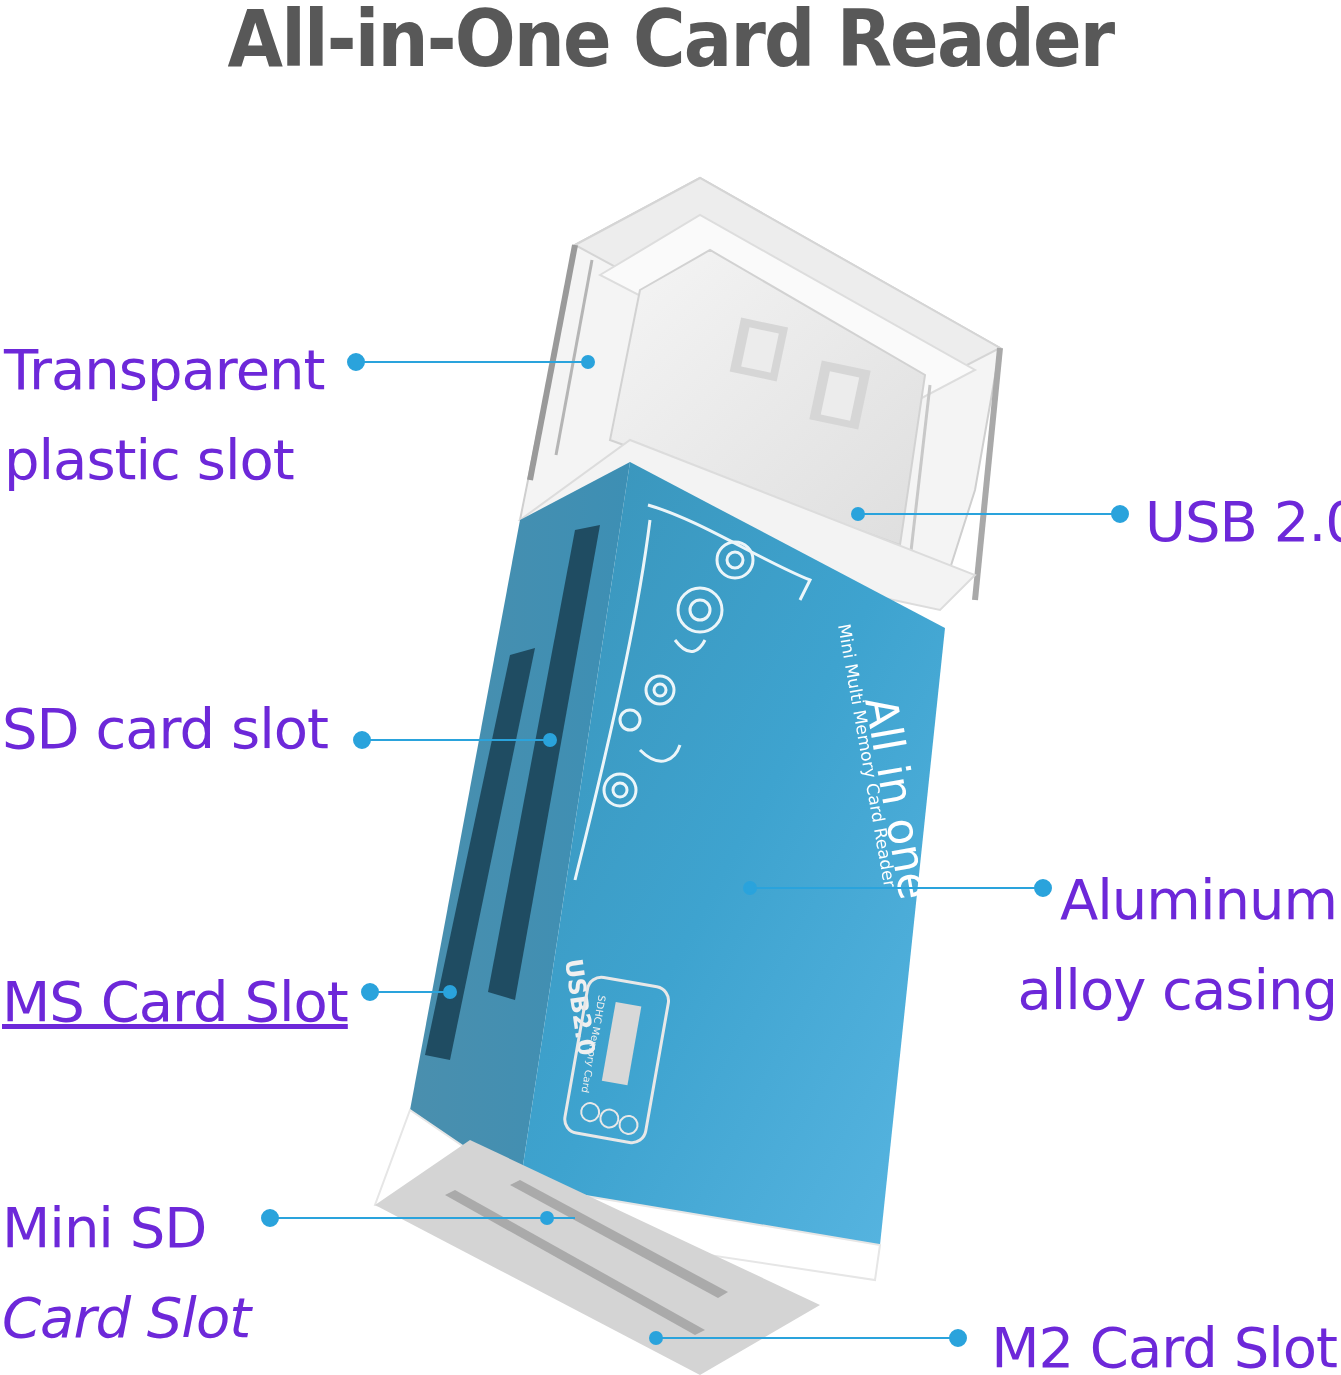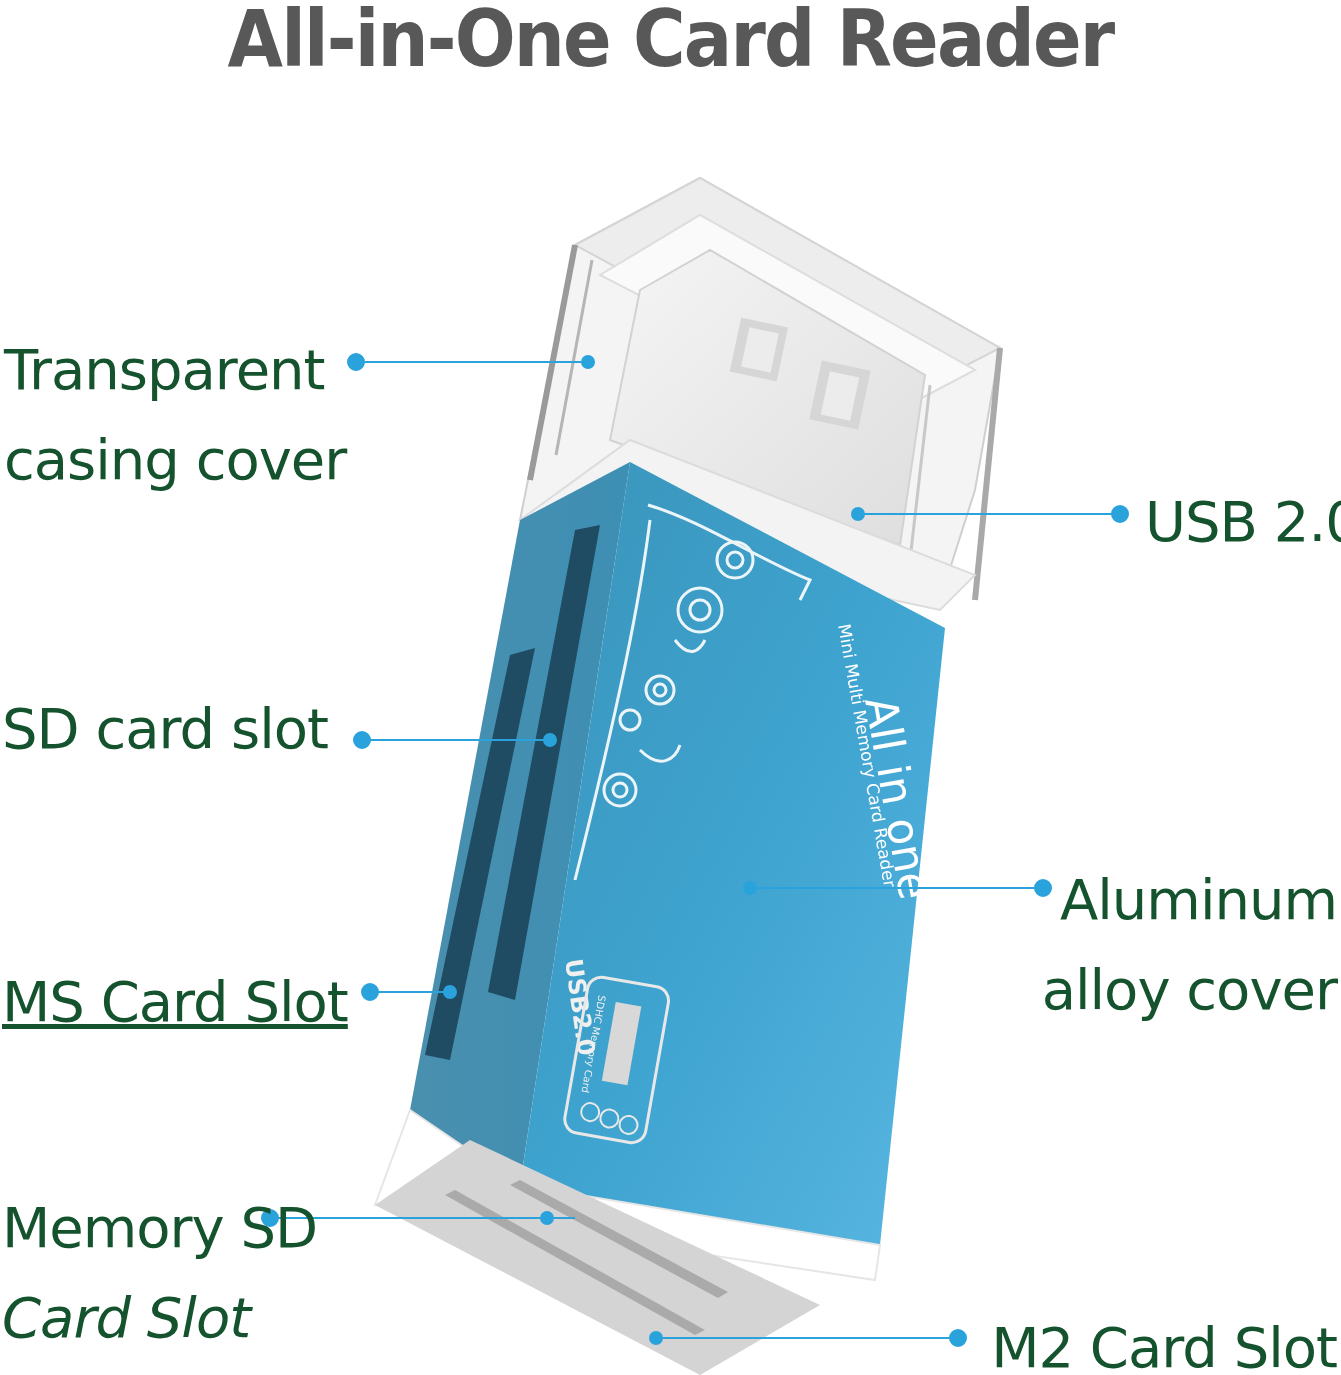--- a/index.html
+++ b/index.html
@@ -1,18 +1,18 @@
 <!DOCTYPE html>
 <html><head>
 <meta charset="utf-8">
 <style>
   html,body{margin:0;padding:0;background:#ffffff;}
   body{width:1341px;height:1375px;position:relative;overflow:hidden;font-family:"DejaVu Sans","Liberation Sans",sans-serif;color:#555555;}
   .title{position:absolute;left:0;top:-6px;width:1341px;text-align:center;font-family:"DejaVu Sans",sans-serif;font-weight:bold;font-size:78px;letter-spacing:-2px;color:#585858;transform:scaleX(0.92);}
-  .lbl{position:absolute;font-size:56px;line-height:90px;color:#14532d;white-space:nowrap;letter-spacing:-1px;}
+  .lbl{position:absolute;font-size:56px;line-height:90px;color:#6d28d9;white-space:nowrap;letter-spacing:-1px;}
   .lbl.right{}
   svg.product{position:absolute;left:0;top:0;}
 </style>
 </head>
 <body>
 
 <div class="title">All-in-One Card Reader</div>
 
 <svg class="product" width="1341" height="1375" viewBox="0 0 1341 1375">
   <defs>
@@ -113,27 +113,27 @@
     <line x1="270" y1="1218" x2="575" y2="1218"></line>
       <circle cx="270" cy="1218" r="8"></circle>
       <circle cx="547" cy="1218" r="6"></circle>
     <line x1="656" y1="1338" x2="958" y2="1338"></line>
       <circle cx="958" cy="1338" r="8"></circle>
       <circle cx="656" cy="1338" r="6"></circle>
   </g>
 </svg>
 
 <div class="lbl" style="left:4px;top:325px;">Transparent</div>
-<div class="lbl" style="left:4px;top:415px;">casing cover</div>
+<div class="lbl" style="left:4px;top:415px;">plastic slot</div>
 
 <div class="lbl" style="left:1145px;top:477px;">USB 2.0</div>
 
 <div class="lbl" style="left:2px;top:684px;">SD card slot</div>
 
 <div class="lbl right" style="right:4px;top:855px;">Aluminum</div>
-<div class="lbl right" style="right:4px;top:945px;">alloy cover</div>
+<div class="lbl right" style="right:4px;top:945px;">alloy casing</div>
 
 <div class="lbl" style="left:2px;top:957px;text-decoration:underline;">MS Card Slot</div>
 
-<div class="lbl" style="left:2px;top:1183px;">Memory SD</div>
+<div class="lbl" style="left:2px;top:1183px;">Mini SD</div>
 <div class="lbl" style="left:2px;top:1273px;font-style:italic;">Card Slot</div>
 
 <div class="lbl right" style="right:4px;top:1303px;">M2 Card Slot</div>
 
 </body></html>

